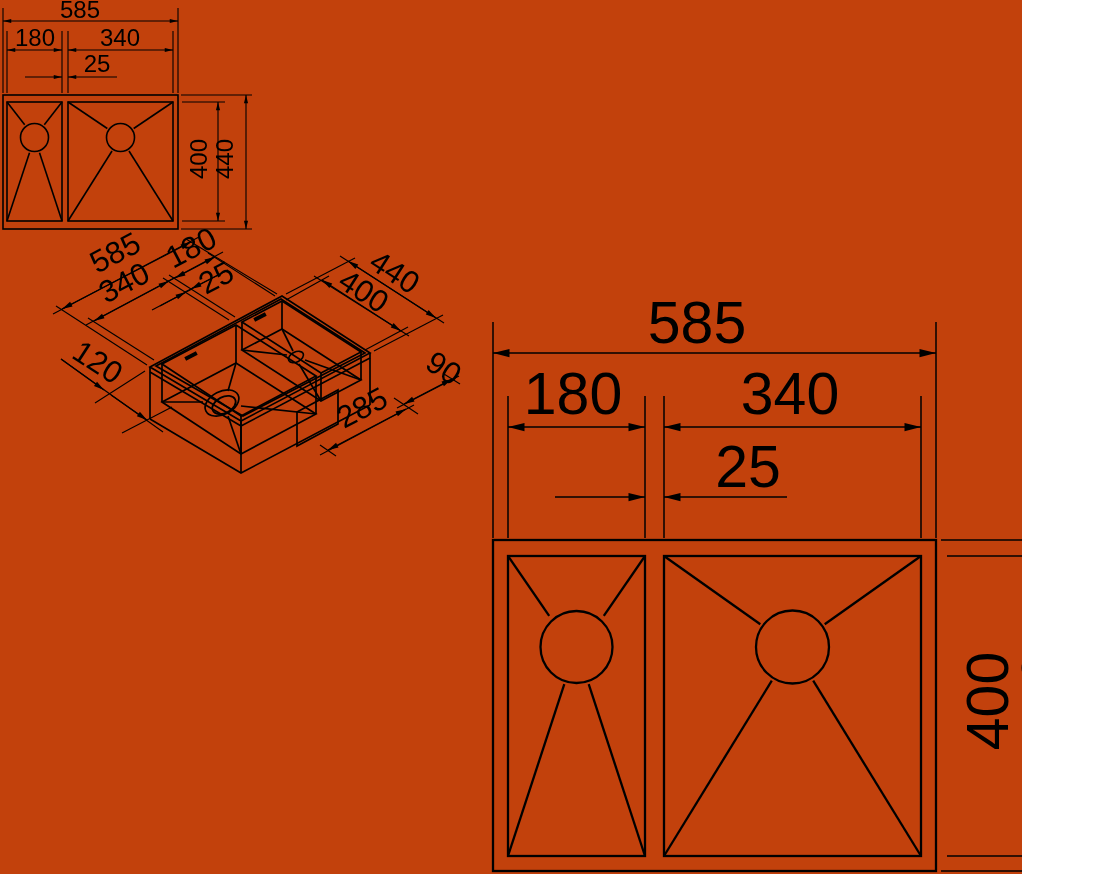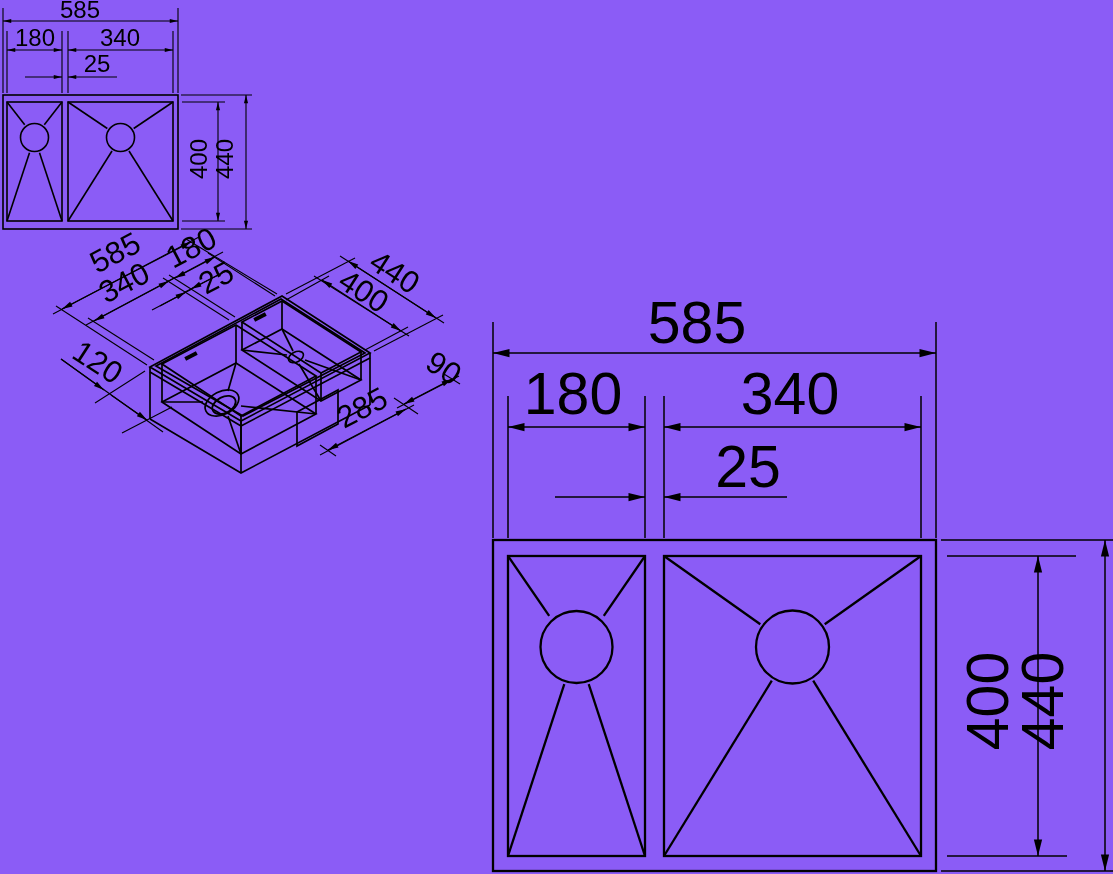--- a/index.html
+++ b/index.html
@@ -1,16 +1,16 @@
 <!DOCTYPE html>
 <html><head>
 <meta charset="utf-8">
 <style>
   html,body{margin:0;padding:0;background:#ffffff;}
-  .canvas{position:relative;width:1113px;height:874px;background:#8b5cf6;overflow:hidden;
+  .canvas{position:relative;width:1022px;height:874px;background:#c2410c;overflow:hidden;
           font-family:"Liberation Sans", sans-serif;}
   svg{display:block;}
   .obj{stroke:#000;stroke-width:2.3;fill:none;stroke-linejoin:miter;}
   .objs{stroke:#000;stroke-width:1.6;fill:none;}
   .obji{stroke:#000;stroke-width:1.7;fill:none;}
   .dim{stroke:#000;stroke-width:1.5;fill:none;}
   .dims{stroke:#000;stroke-width:1.1;fill:none;}
   .lblL{font-size:59px;fill:#000;text-anchor:middle;}
   .lblS{font-size:24px;fill:#000;text-anchor:middle;}
   .lblM{font-size:31px;fill:#000;text-anchor:middle;}

